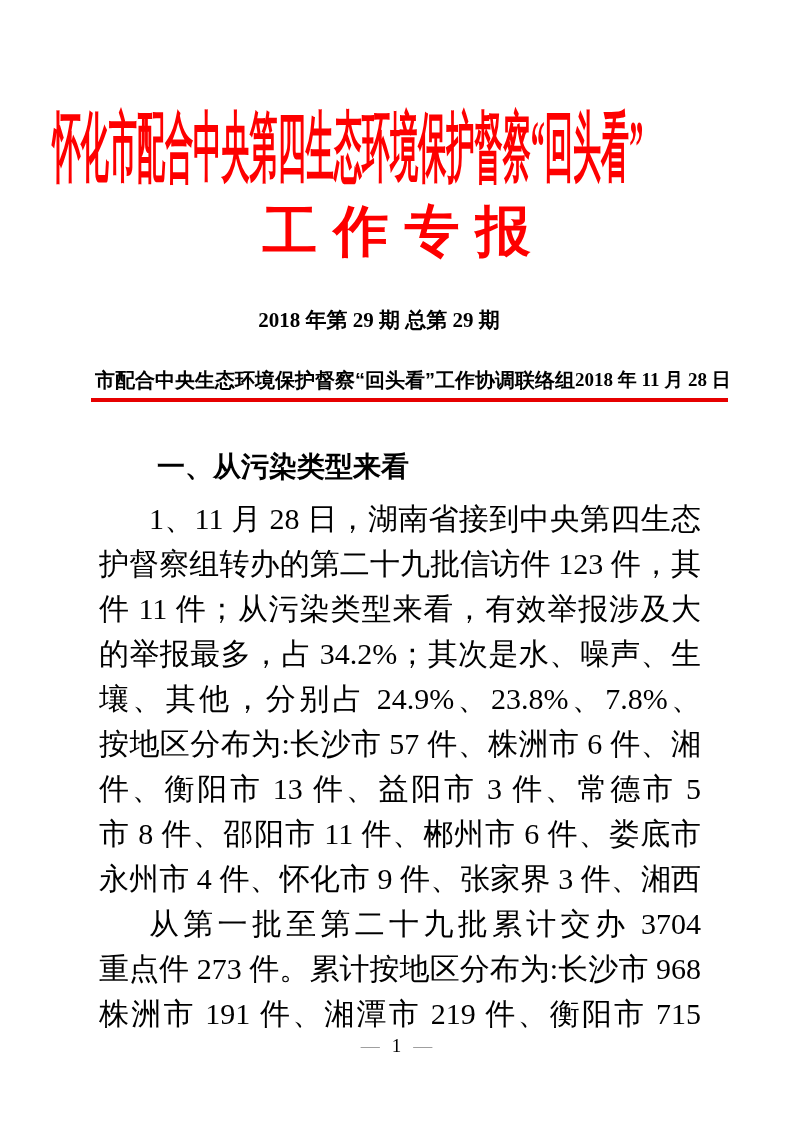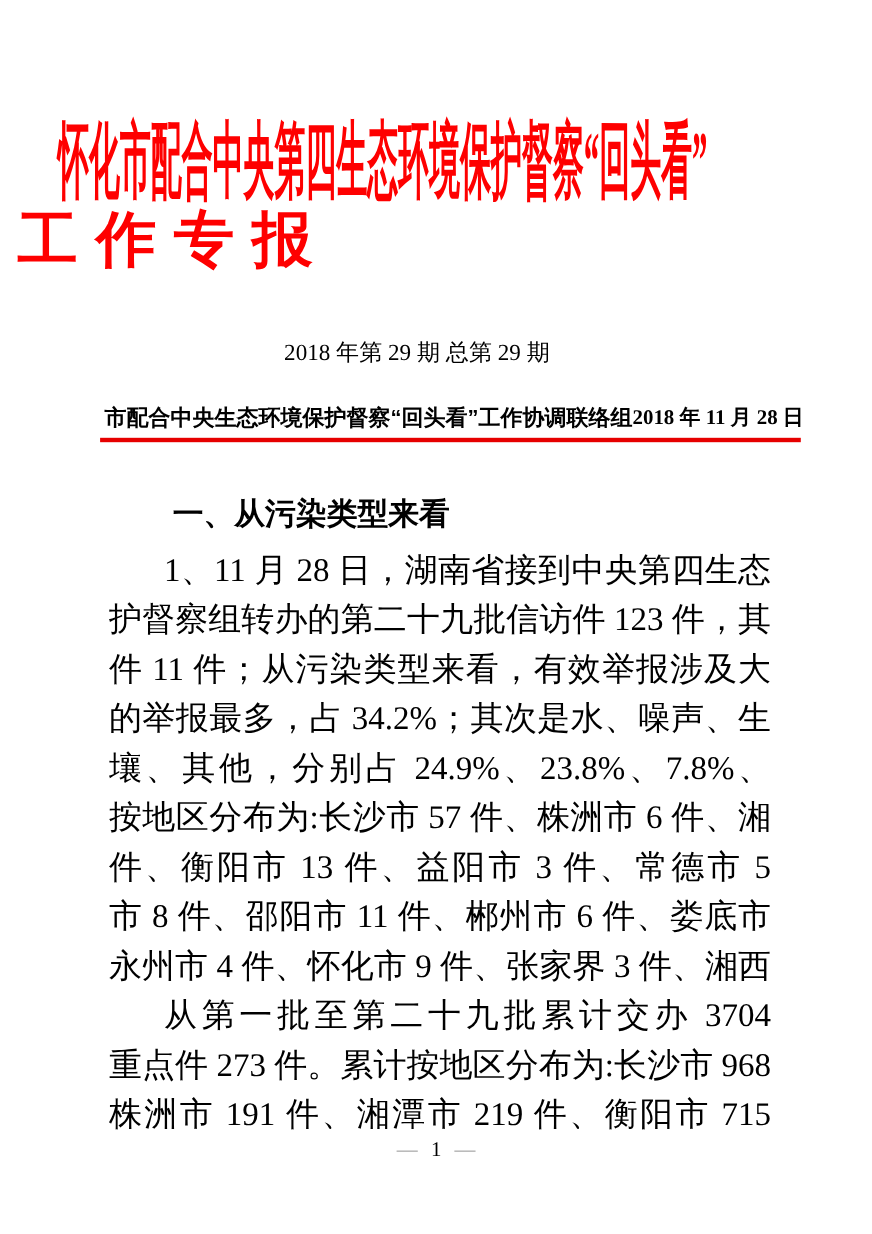--- a/index.html
+++ b/index.html
@@ -7,27 +7,27 @@
     position:relative;width:793px;height:1122px;background:#ffffff;
     font-family:"Liberation Serif","DejaVu Serif",serif;color:#000;overflow:hidden;
   }
   
   .title1-row{position:absolute;top:106px;left:0;width:695px;display:flex;justify-content:center;}
   .title1{
     color:#fe0000;font-weight:bold;font-size:76px;line-height:82px;white-space:nowrap;
     display:inline-block;transform:scaleX(0.37);transform-origin:50% 50%;
   }
   .title2{
-    position:absolute;top:188px;left:0;width:793px;text-align:left;
+    position:absolute;top:202px;left:0;width:793px;text-align:center;
     color:#fe0000;font-weight:bold;font-size:55px;line-height:60px;
     letter-spacing:16px;text-indent:16px;white-space:nowrap;
   }
   .issue-line{
     position:absolute;top:307px;left:0;width:758px;text-align:center;
-    font-weight:normal;font-size:21px;line-height:26px;
+    font-weight:bold;font-size:21px;line-height:26px;
   }
   .org-row{
     position:absolute;top:366px;left:95px;width:615px;
     display:flex;justify-content:space-between;align-items:center;
   }
   .org-name{
     font-family:"Liberation Sans","DejaVu Sans",sans-serif;
     font-weight:bold;font-size:20px;line-height:28px;white-space:nowrap;
   }
   .org-date{font-weight:bold;font-size:19px;line-height:28px;white-space:nowrap;}

